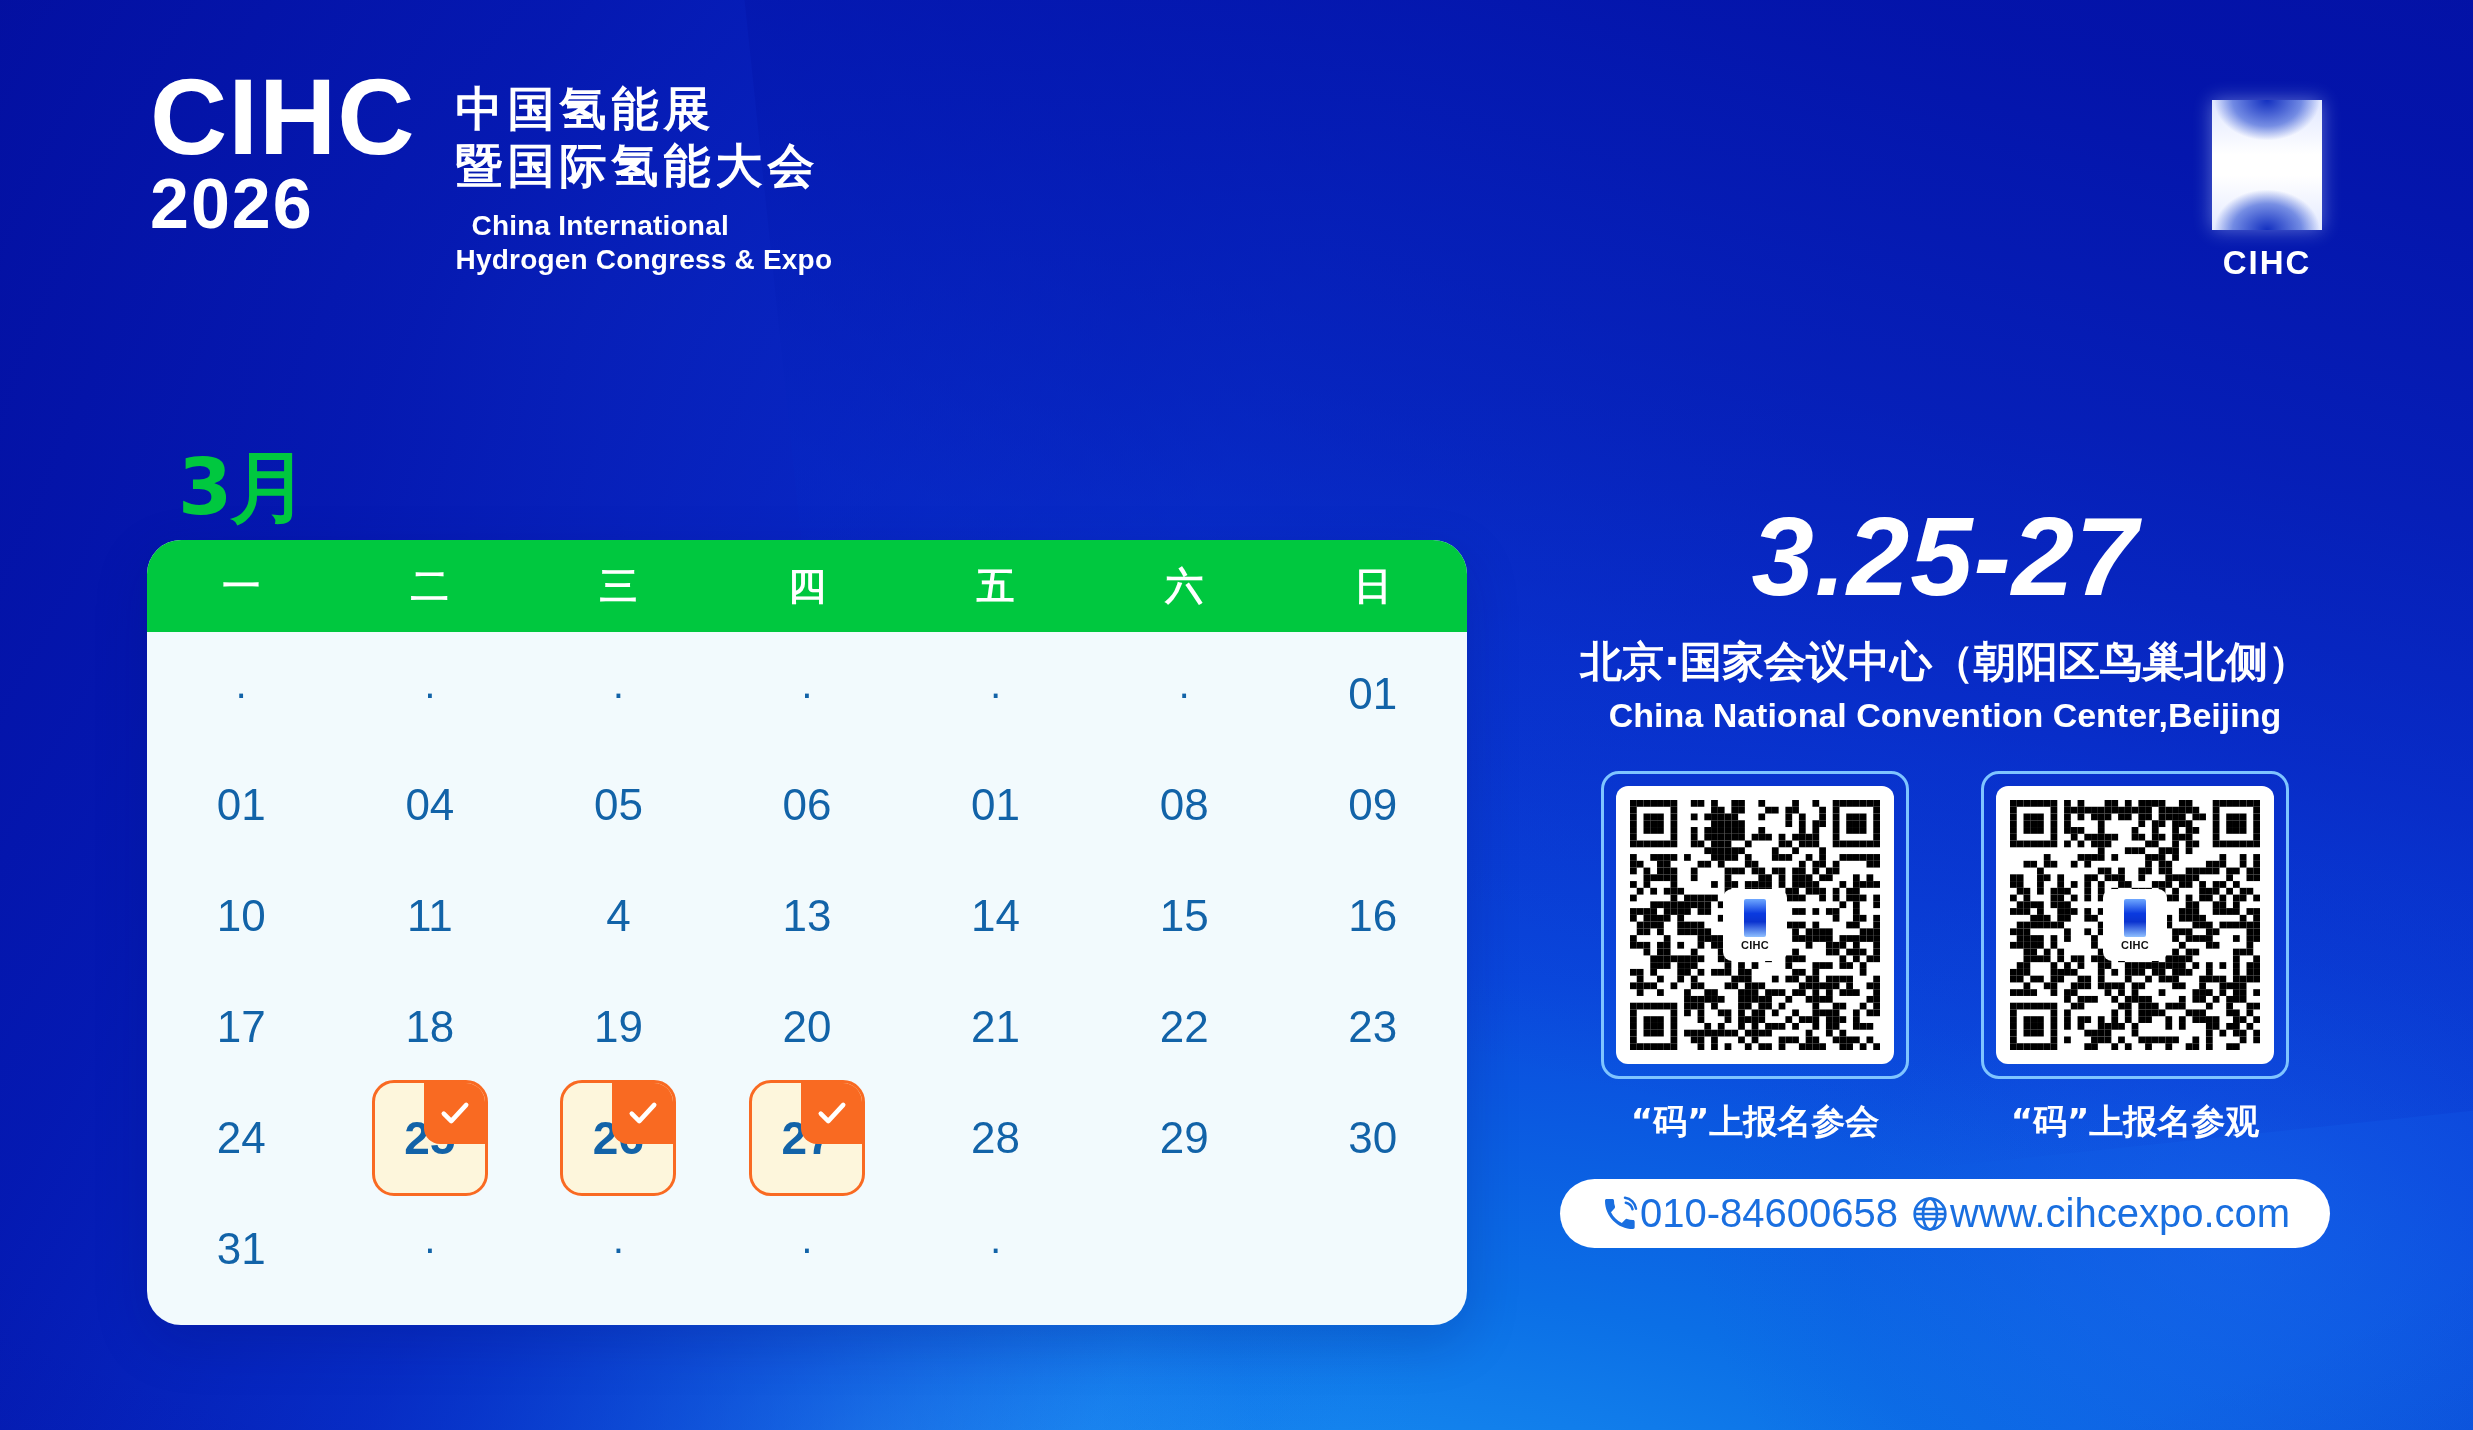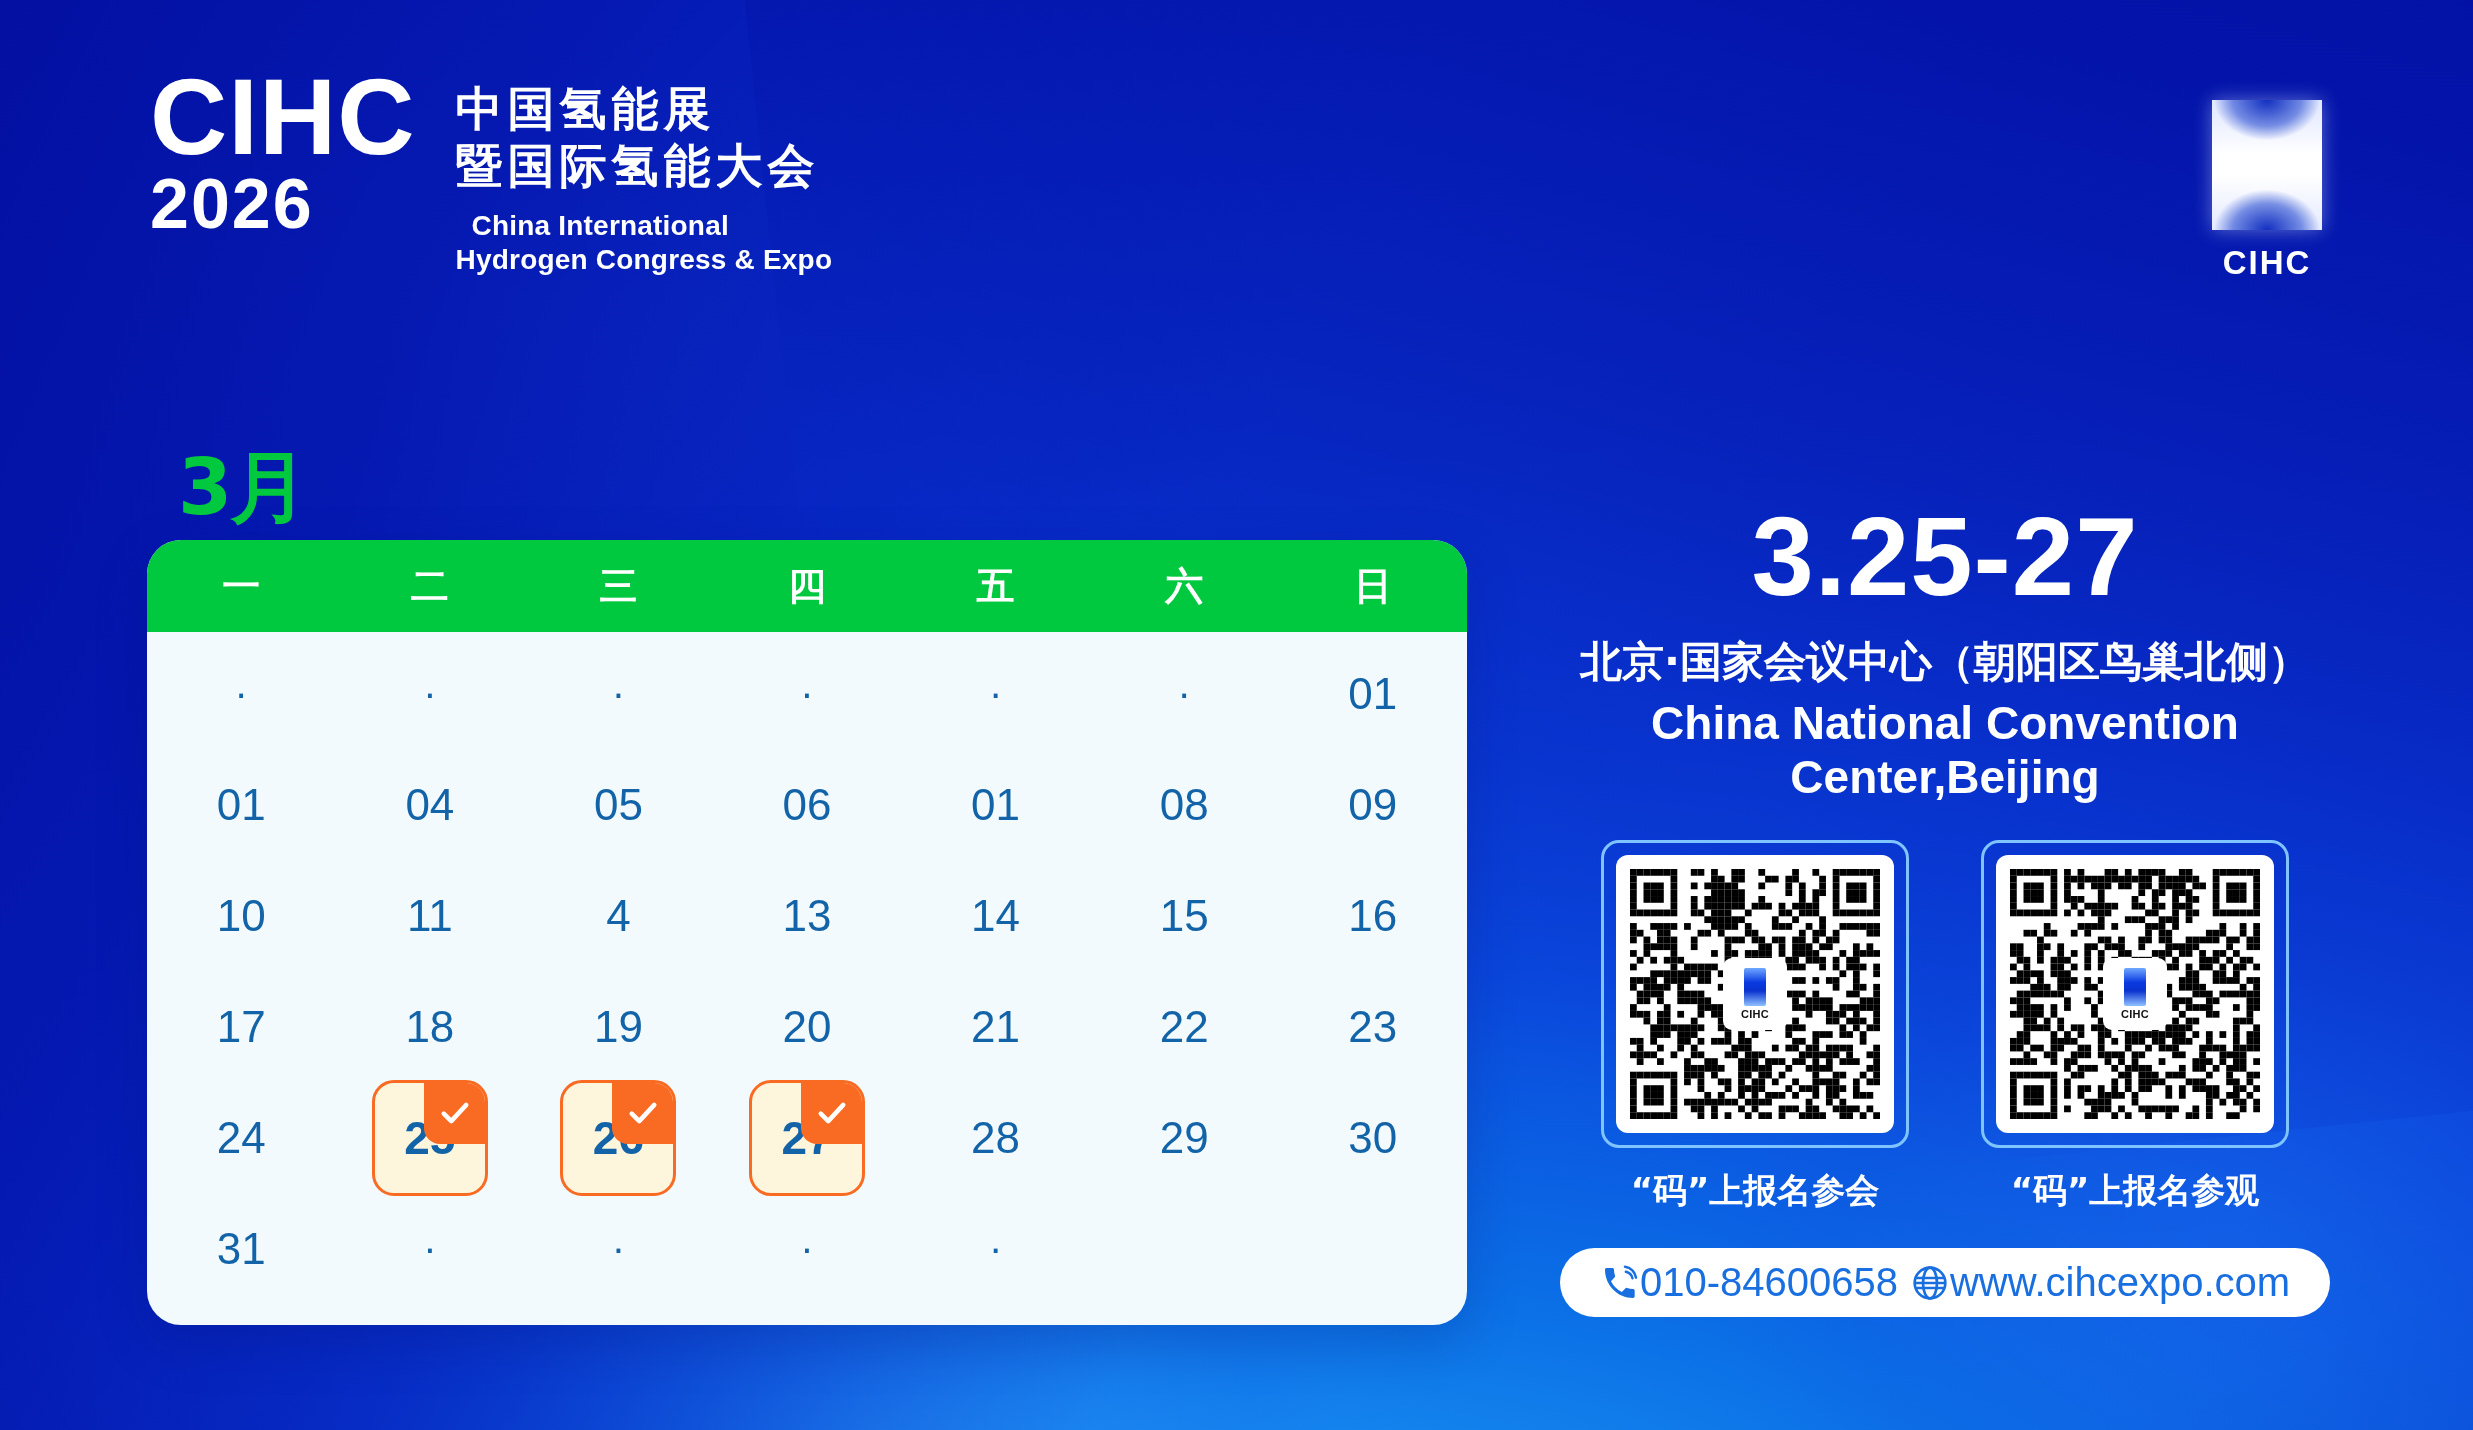--- a/index.html
+++ b/index.html
@@ -164,27 +164,28 @@
   .fold svg{ position:absolute; left:12px; top:16px; }
 
   
   .right{
     position:absolute; left:1530px; top:500px; width:830px;
     color:#fff; text-align:center;
   }
   .date-big{
     font-size:112px; font-weight:700; letter-spacing:1px; line-height:1.02;
     font-family:"Liberation Sans","DejaVu Sans",sans-serif;
+    font-style:italic;
   }
   .venue-cn{
     margin-top:20px; font-size:42px; font-weight:700; letter-spacing:0px;
     font-family:"DejaVu Sans","Liberation Sans",sans-serif;
   }
   .venue-en{
-    margin-top:6px; font-size:46px; font-weight:700; letter-spacing:0px;
+    margin-top:6px; font-size:34px; font-weight:700; letter-spacing:0px;
   }
 
   .qr-row{
     margin-top:36px;
     display:flex; justify-content:center; gap:72px;
   }
   .qr-item{ width:308px; }
   .qr-frame{
     width:308px; height:308px;
     border:3px solid #7FC4FF;

